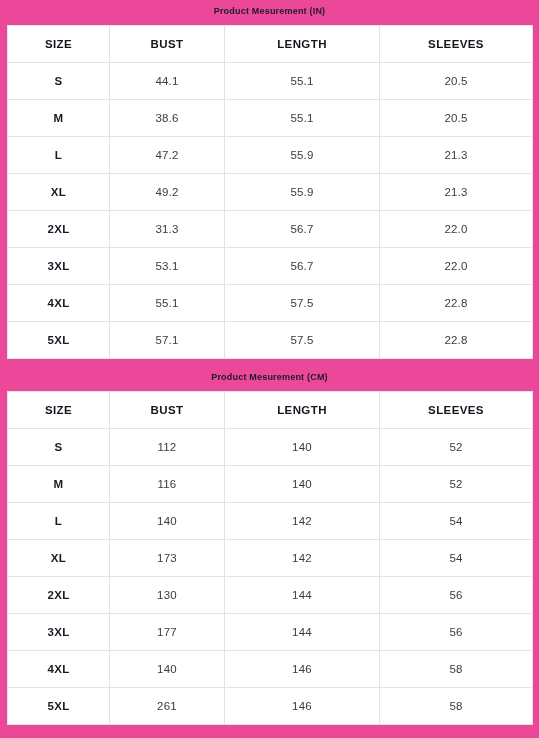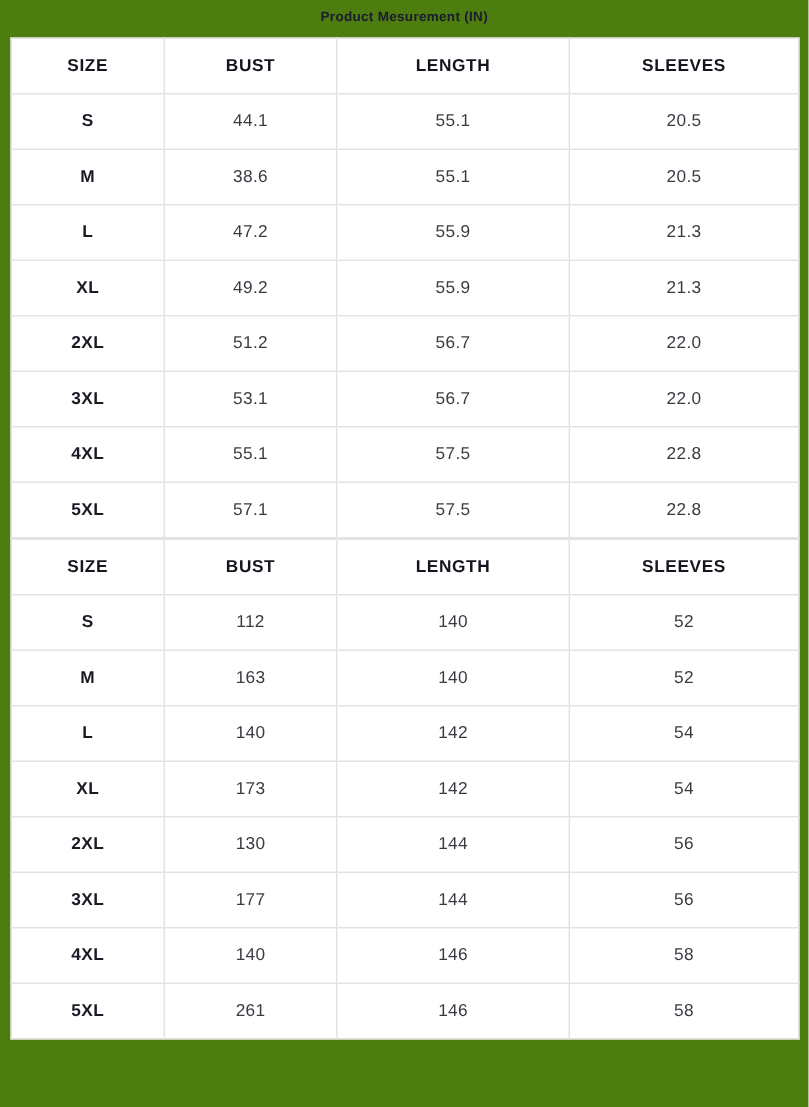--- a/index.html
+++ b/index.html
@@ -10,21 +10,21 @@
   body {
     width: 539px;
     height: 738px;
     font-family: "Liberation Sans", sans-serif;
     -webkit-font-smoothing: antialiased;
   }
   .page {
     position: relative;
     width: 539px;
     height: 738px;
-    background: #4d7c0f;
+    background: #ec4899;
     box-sizing: border-box;
   }
   .table-block {
     width: 525px;
     margin: 0 auto;
   }
   .table-title {
     font-size: 9px;
     font-weight: bold;
     color: #1b1b2f;
@@ -120,21 +120,21 @@
           <td class="val-cell">21.3</td>
         </tr>
         <tr>
           <td class="size-cell">XL</td>
           <td class="val-cell">49.2</td>
           <td class="val-cell">55.9</td>
           <td class="val-cell">21.3</td>
         </tr>
         <tr>
           <td class="size-cell">2XL</td>
-          <td class="val-cell">51.2</td>
+          <td class="val-cell">31.3</td>
           <td class="val-cell">56.7</td>
           <td class="val-cell">22.0</td>
         </tr>
         <tr>
           <td class="size-cell">3XL</td>
           <td class="val-cell">53.1</td>
           <td class="val-cell">56.7</td>
           <td class="val-cell">22.0</td>
         </tr>
         <tr>
@@ -147,20 +147,21 @@
           <td class="size-cell">5XL</td>
           <td class="val-cell">57.1</td>
           <td class="val-cell">57.5</td>
           <td class="val-cell">22.8</td>
         </tr>
       </tbody>
     </table>
   </div>
 
   <div class="table-block block-2">
+    <div class="table-title">Product Mesurement (CM)</div>
 
     <table class="size-table">
       <colgroup>
         <col class="c-size">
           <col class="c-bust">
           <col class="c-length">
           <col class="c-sleeves">
       </colgroup>
       <thead>
         <tr>
@@ -172,21 +173,21 @@
       </thead>
       <tbody>
         <tr>
           <td class="size-cell">S</td>
           <td class="val-cell">112</td>
           <td class="val-cell">140</td>
           <td class="val-cell">52</td>
         </tr>
         <tr>
           <td class="size-cell">M</td>
-          <td class="val-cell">163</td>
+          <td class="val-cell">116</td>
           <td class="val-cell">140</td>
           <td class="val-cell">52</td>
         </tr>
         <tr>
           <td class="size-cell">L</td>
           <td class="val-cell">140</td>
           <td class="val-cell">142</td>
           <td class="val-cell">54</td>
         </tr>
         <tr>

